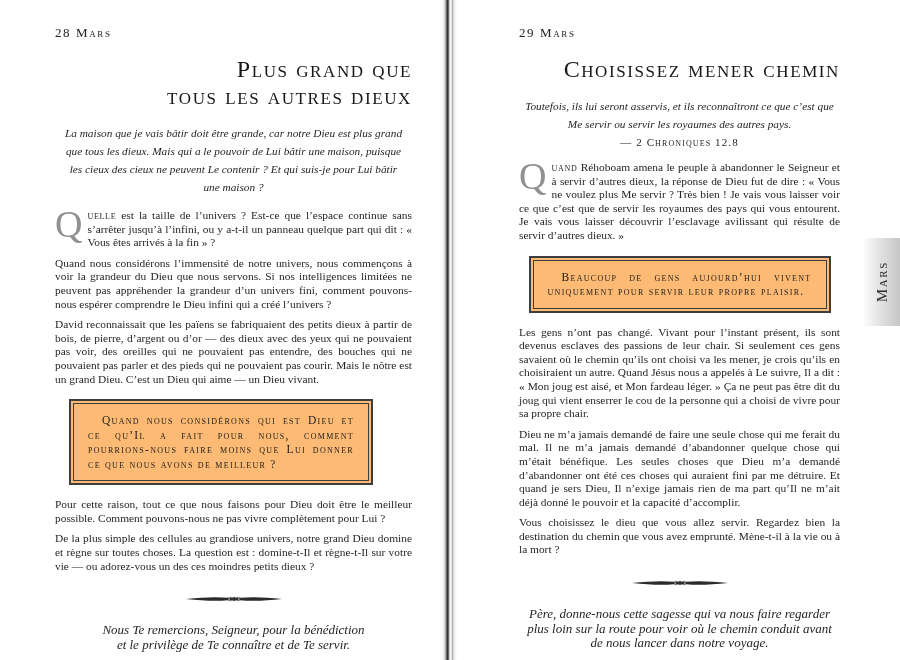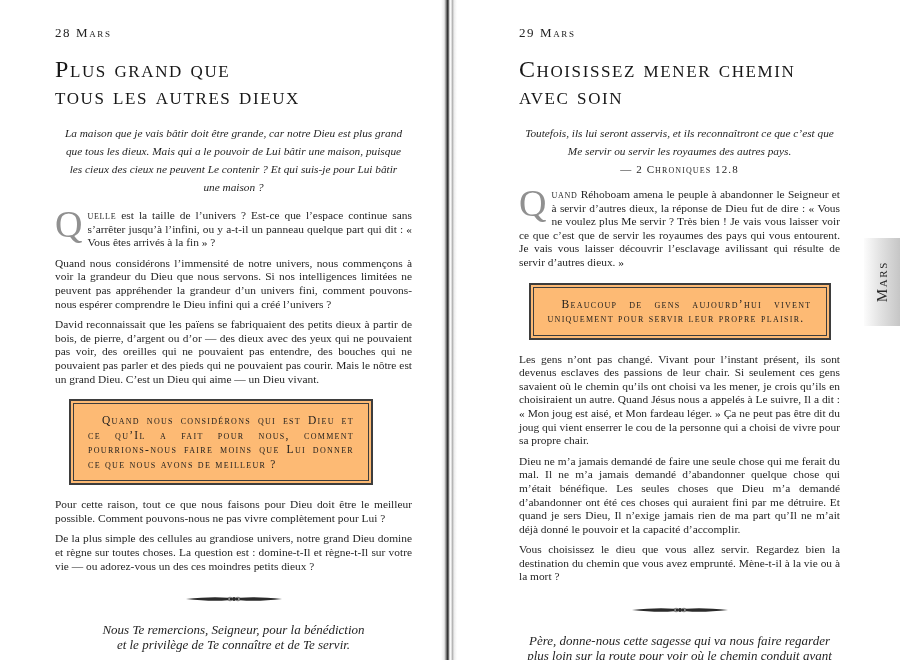--- a/index.html
+++ b/index.html
@@ -7,21 +7,21 @@
     position:relative; width:900px; height:660px; background:#ffffff;
     overflow:hidden; color:#1f1f1f;
     font-family:"Liberation Serif","DejaVu Serif",serif;
   }
   .page { position:absolute; top:0; height:100%; box-sizing:border-box; }
   .page-left  { left:0;    width:443px; padding:25px 31px 0 55px;border-radius:16px; }
   .page-right { left:457px; width:443px; padding:25px 60px 0 62px; }
 
   .page-date { font-variant:small-caps; font-size:13px; letter-spacing:1.6px; color:#222; }
   .page-title {
-    text-align:left; font-variant:small-caps; font-weight:normal;
+    text-align:right; font-variant:small-caps; font-weight:normal;
     font-size:24px; line-height:27px; letter-spacing:1.6px; margin:15px 0 0; color:#171717;
   }
   .epigraph { font-style:italic; text-align:center; font-size:11.3px; line-height:18px; margin:14px auto 0; }
   .page-left  .epigraph { max-width:345px; }
   .page-right .epigraph { max-width:316px; }
   .epigraph-ref { text-align:center; font-variant:small-caps; font-size:11px; letter-spacing:1.1px; margin-top:3px; }
 
   .body-text { margin-top:13px; font-size:11.4px; line-height:13.6px; text-align:justify; }
   .body-text p { margin:0 0 7px; }
   .dropcap { float:left; font-size:38px; line-height:28px; padding:1px 5px 0 0; color:#909090; }
@@ -99,21 +99,20 @@
 
     <div class="prayer">Nous Te remercions, Seigneur, pour la bénédiction et le privilège de Te connaître et de Te servir.</div>
   </div>
 
   <div class="spine"></div>
 
   <div class="page page-right">
     <div class="page-date">29 Mars</div>
     <h1 class="page-title">
       <div>Choisissez mener chemin</div>
-      <div>avec soin</div>
     </h1>
     <div class="epigraph">Toutefois, ils lui seront asservis, et ils reconnaîtront ce que c’est que Me servir ou servir les royaumes des autres pays.</div>
     <div class="epigraph-ref">— 2 Chroniques 12.8</div>
 
     <div class="body-text">
       <p><span class="dropcap">Q</span><span class="sc">uand</span><span> Réhoboam amena le peuple à abandonner le Seigneur et à servir d’autres dieux, la réponse de Dieu fut de dire :  « Vous ne voulez plus Me servir ? Très bien ! Je vais vous laisser voir ce que c’est que de servir les royaumes des pays qui vous entourent. Je vais vous laisser découvrir l’esclavage avilissant qui résulte de servir d’autres dieux. »</span></p>
 
       <div class="callout">
         <div class="callout-inner">
           <p>Beaucoup de gens aujourd’hui vivent uniquement pour servir leur propre plaisir.</p>

